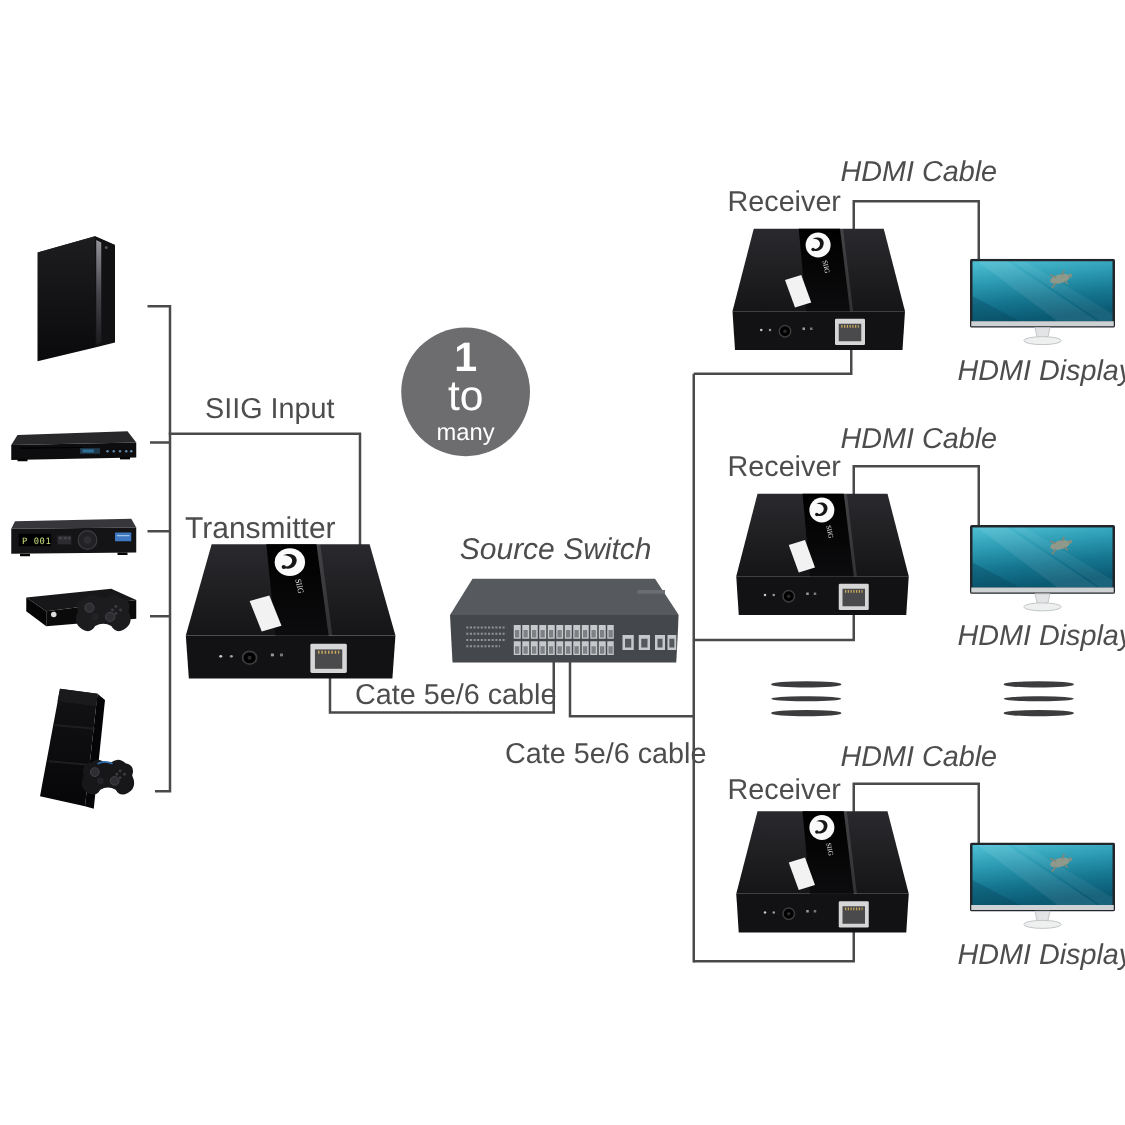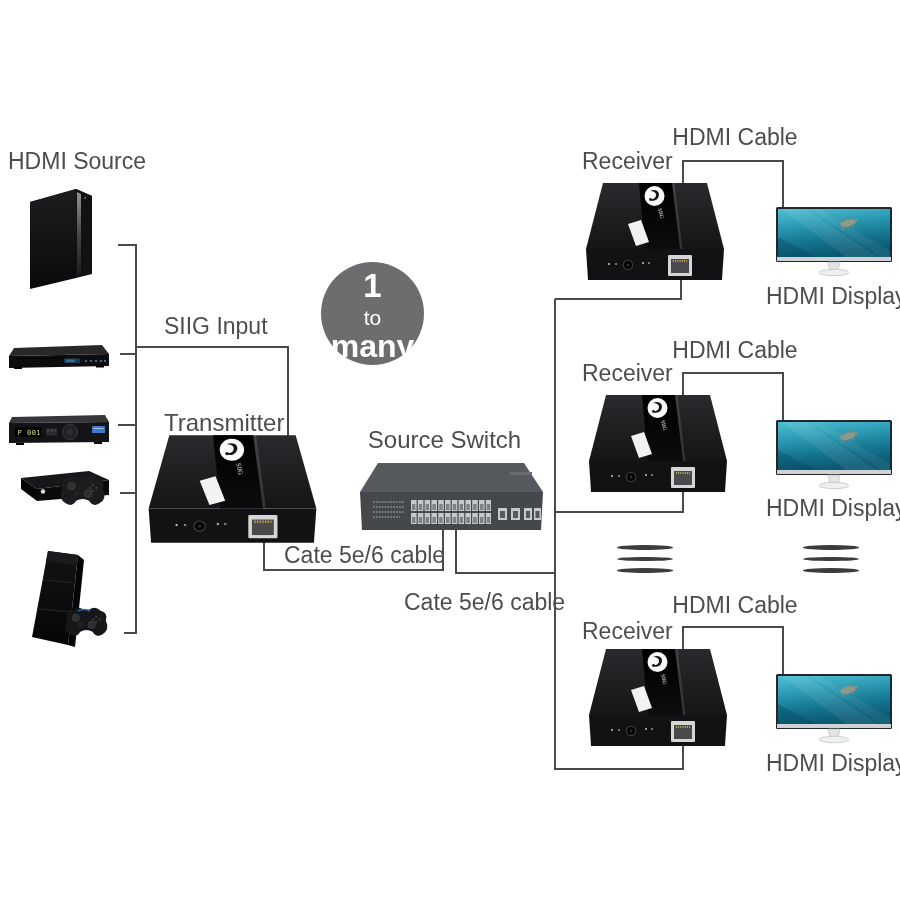--- a/index.html
+++ b/index.html
@@ -1,27 +1,27 @@
 <!DOCTYPE html>
 <html><head>
 <meta charset="utf-8">
 <style>
   html,body{margin:0;padding:0;background:#fff;}
   #canvas{position:relative;width:900px;height:900px;background:#fff;overflow:hidden;
           font-family:"Liberation Sans","DejaVu Sans",sans-serif;color:#4d4d4d;}
   .lbl{position:absolute;font-size:23px;color:#4d4d4d;white-space:nowrap;}
   .lbl.big{font-size:24px;}
-  .ctr{text-align:center;}
+  .ctr{text-align:center;font-style:italic;}
   .abs{position:absolute;}
   #wires{position:absolute;left:0;top:0;}
   .badge{position:absolute;left:321px;top:262px;width:103px;height:103px;border-radius:50%;
          background:#6d6d70;color:#fff;text-align:center;padding-top:6px;box-sizing:border-box;}
   .badge .b1{font-size:33px;font-weight:bold;line-height:36px;}
-  .badge .b2{font-size:21px;line-height:27px;}
-  .badge .b3{font-size:32px;line-height:31px;font-weight:bold;}
+  .badge .b2{font-size:34px;line-height:27px;}
+  .badge .b3{font-size:19px;line-height:31px;}
   .dots{position:absolute;width:56px;}
   .dots .dash{width:56px;height:4.5px;background:#3c3c3e;border-radius:50%;margin-bottom:7px;}
 </style>
 </head>
 <body>
 
 <div id="canvas">
 
   <svg width="0" height="0" style="position:absolute" aria-hidden="true">
     <defs>
@@ -121,21 +121,20 @@
       <path d="M555 299 V770"></path>
       <path d="M681 273 V299 H555"></path>
       <path d="M683 489 V512 H555"></path>
       <path d="M683 743 V769 H555"></path>
       <path d="M683 184 V161 H783 V209"></path>
       <path d="M683 396 V373 H783 V422"></path>
       <path d="M683 650 V627 H783 V677"></path>
     </g>
   </svg>
 
-  <div class="lbl" style="left:8px;top:148px;">HDMI Source</div>
 
   <svg class="abs" style="left:20px;top:183px;" width="80" height="108" viewBox="0 0 80 108">
     <polygon points="10,19 56,6 72,13 26,27" fill="#2c2c30"></polygon>
     <polygon points="10,19 56,6 56,95 10,106" fill="url(#twrG)"></polygon>
     <polygon points="56,6 72,13 72,91 56,95" fill="#111114"></polygon>
     <polygon points="57,9 61,11 61,91 57,93" fill="url(#silverG)"></polygon>
     <circle cx="65" cy="15" r="1.2" fill="#555"></circle>
   </svg>
 
   <svg class="abs" style="left:8px;top:343px;" width="104" height="32" viewBox="0 0 104 32">
@@ -191,21 +190,21 @@
   </svg>
 
   <div class="lbl" style="left:164px;top:313px;">SIIG Input</div>
 
   <div class="badge">
     <div class="b1">1</div>
     <div class="b2">to</div>
     <div class="b3">many</div>
   </div>
 
-  <div class="lbl big" style="left:148px;top:409px;margin-left:16px;">Transmitter</div>
+  <div class="lbl big" style="left:148px;top:409px;">Transmitter</div>
   <svg class="abs" style="left:145px;top:432px;" width="175" height="113" viewBox="0 0 144 102" preserveAspectRatio="none">
     <use href="#extender"></use>
   </svg>
 
   <div class="lbl big ctr" style="left:352px;top:426px;width:185px;">Source Switch</div>
   <svg class="abs" style="left:360px;top:462px;" width="183" height="70" viewBox="0 0 183 70">
     <polygon points="18,1 164,1 183,30 0,30" fill="#56595e"></polygon>
     <polygon points="0,30 183,30 181,68 2,68" fill="#44474b"></polygon>
     <g stroke="#8e9296" stroke-width="1.5">
       <line x1="13" y1="40" x2="45" y2="40" stroke-dasharray="1.7 1.2"></line>

